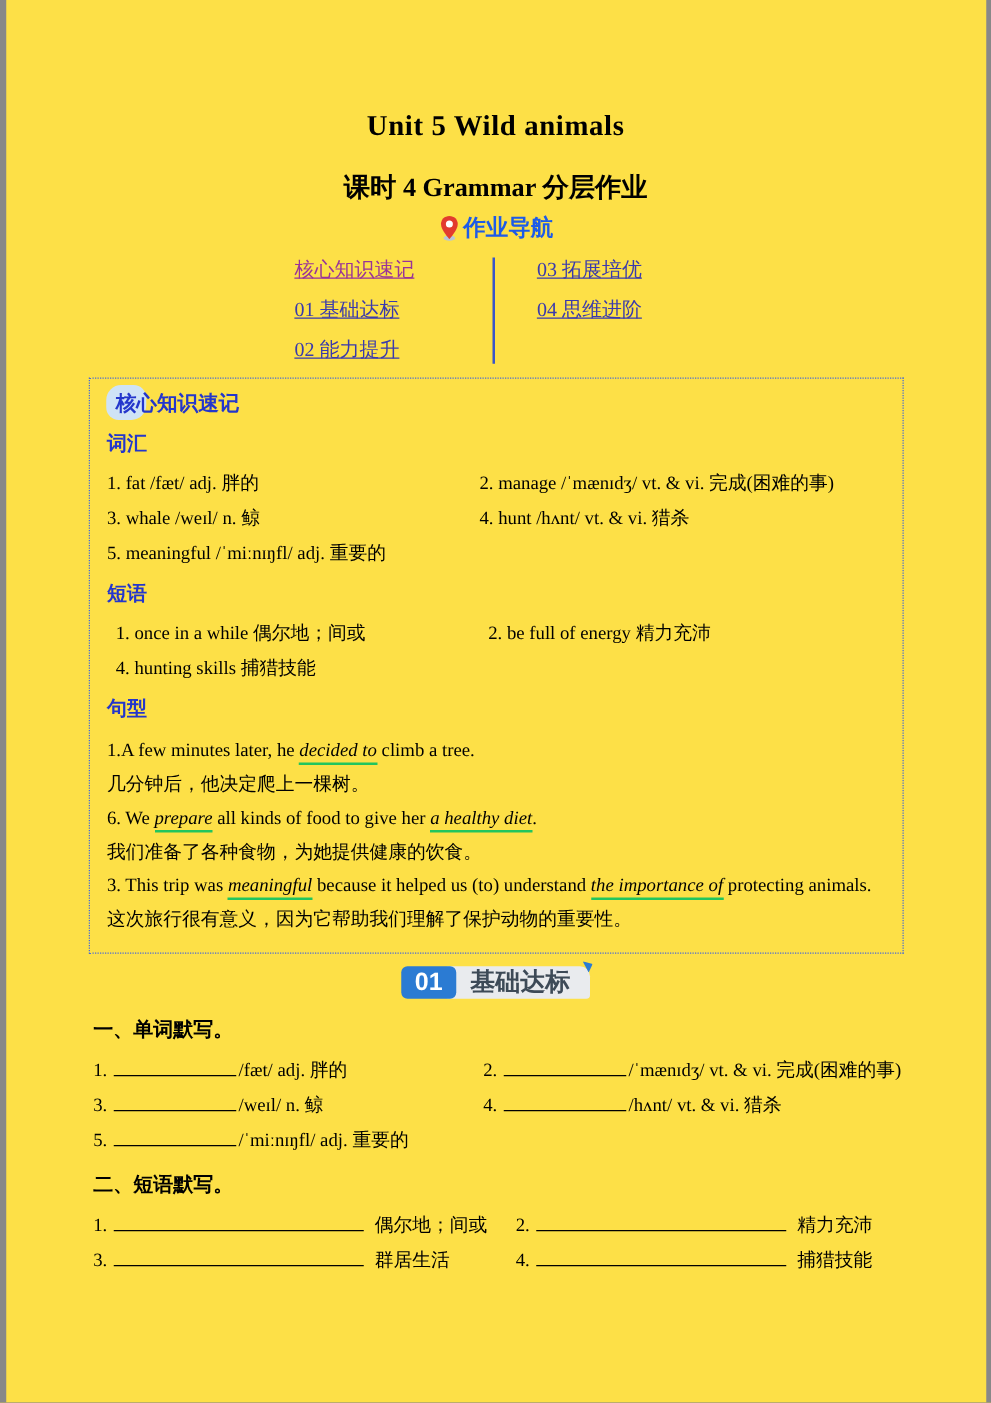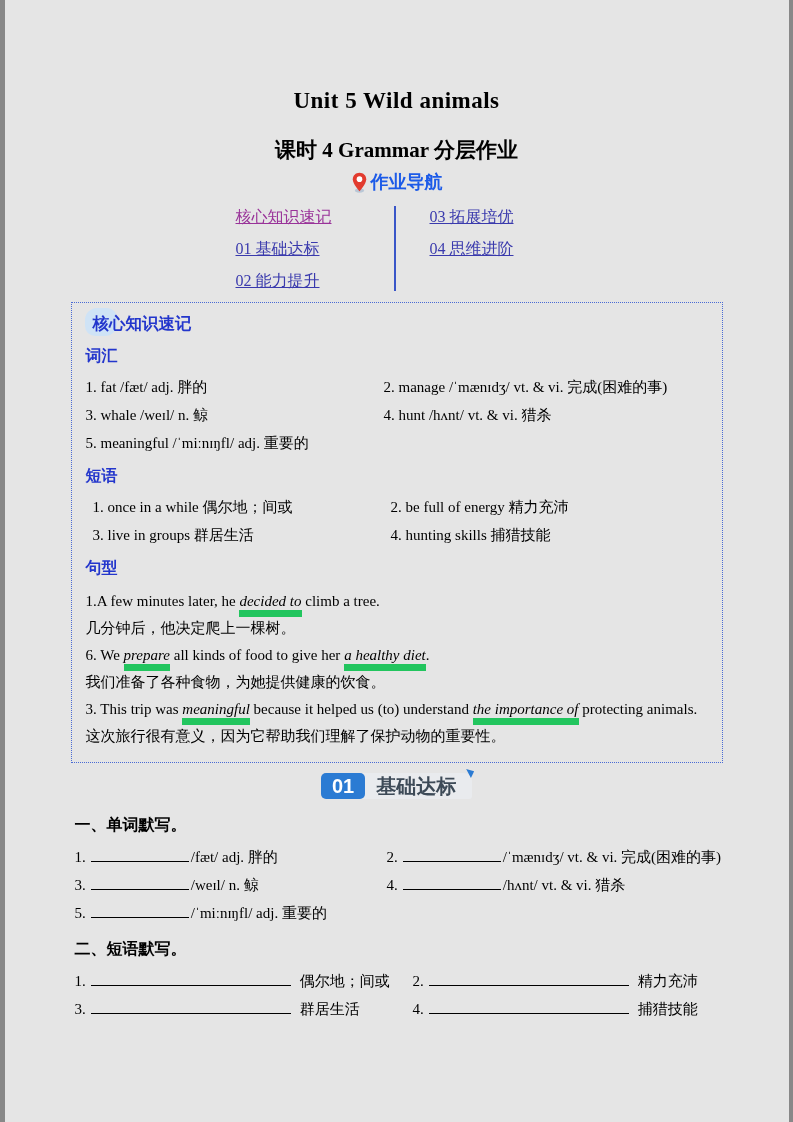--- a/index.html
+++ b/index.html
@@ -1,18 +1,18 @@
 <!DOCTYPE html>
 <html><head>
 <meta charset="utf-8">
 <style>
   * { margin:0; padding:0; box-sizing:border-box; }
   html,body { background:#888; }
   .page {
-    width:784px; height:1122px; margin:0 auto; background:#e5e5e5;
+    width:784px; height:1122px; margin:0 auto; background:#fde047;
     font-family:"Liberation Serif","DejaVu Serif",serif;
     font-size:15px; color:#000; position:relative; overflow:hidden;
   }
   .doc-title {
     padding-top:88px; text-align:center; font-weight:bold; font-size:23px;
     line-height:26px; letter-spacing:.5px;
   }
   .doc-subtitle {
     margin-top:24px; text-align:center; font-weight:bold; font-size:21px; line-height:25px;
   }
@@ -51,21 +51,21 @@
     margin-top:13px; font-family:"Liberation Sans","DejaVu Sans",sans-serif;
     font-weight:bold; font-size:16px; color:#2336cc; line-height:20px;
   }
   .vocab-grid { display:grid; grid-template-columns:298px 1fr; row-gap:9px; margin-top:12px; }
   .vocab-grid .item { line-height:19px; }
   .phrase-grid { display:grid; grid-template-columns:298px 1fr; row-gap:9px; margin-top:12px; }
   .phrase-grid .item { line-height:19px; padding-left:7px; }
   .sent-list { margin-top:13px; }
   .sent-line { margin-top:7px; line-height:20px; }
   .sent-line:first-child { margin-top:0; }
-  .u-em { font-style:italic; border-bottom:7px solid #22c55e; padding-bottom:1px; }
+  .u-em { font-style:italic; border-bottom:2px solid #22c55e; padding-bottom:1px; }
   
   .badge-wrap { display:flex; justify-content:center; margin-top:10px; }
   .badge { display:flex; align-items:stretch; position:relative;
     font-family:"Liberation Sans","DejaVu Sans",sans-serif; font-weight:bold; font-size:20px; }
   .badge-num {
     background:#2b7bd3; color:#fff; padding:3px 11px; border-radius:5px;
     position:relative; z-index:2; line-height:20px;
   }
   .badge-label {
     background:#e9ebee; color:#3d4a57; padding:3px 16px 3px 20px; margin-left:-9px;
@@ -133,21 +133,20 @@
       <div class="item">2. manage /ˈmænɪdʒ/ vt. &amp; vi. 完成(困难的事)</div>
       <div class="item">3. whale /weɪl/ n. 鲸</div>
       <div class="item">4. hunt /hʌnt/ vt. &amp; vi. 猎杀</div>
       <div class="item">5. meaningful /ˈmiːnɪŋfl/ adj. 重要的</div>
     </div>
 
     <div class="sub-head">短语</div>
     <div class="phrase-grid">
       <div class="item">1. once in a while 偶尔地；间或</div>
       <div class="item">2. be full of energy 精力充沛</div>
-      <div class="item">3. live in groups 群居生活</div>
       <div class="item">4. hunting skills 捕猎技能</div>
     </div>
 
     <div class="sub-head">句型</div>
     <div class="sent-list">
       <div class="sent-line"><span>1.A few minutes later, he </span><span class="u-em">decided to</span><span> climb a tree.</span></div>
       <div class="sent-line">几分钟后，他决定爬上一棵树。</div>
       <div class="sent-line"><span>6. We </span><span class="u-em">prepare</span><span> all kinds of food to give her </span><span class="u-em">a healthy diet</span><span>.</span></div>
       <div class="sent-line">我们准备了各种食物，为她提供健康的饮食。</div>
       <div class="sent-line"><span>3. This trip was </span><span class="u-em">meaningful</span><span> because it helped us (to) understand </span><span class="u-em">the importance of</span><span> protecting animals.</span></div>

